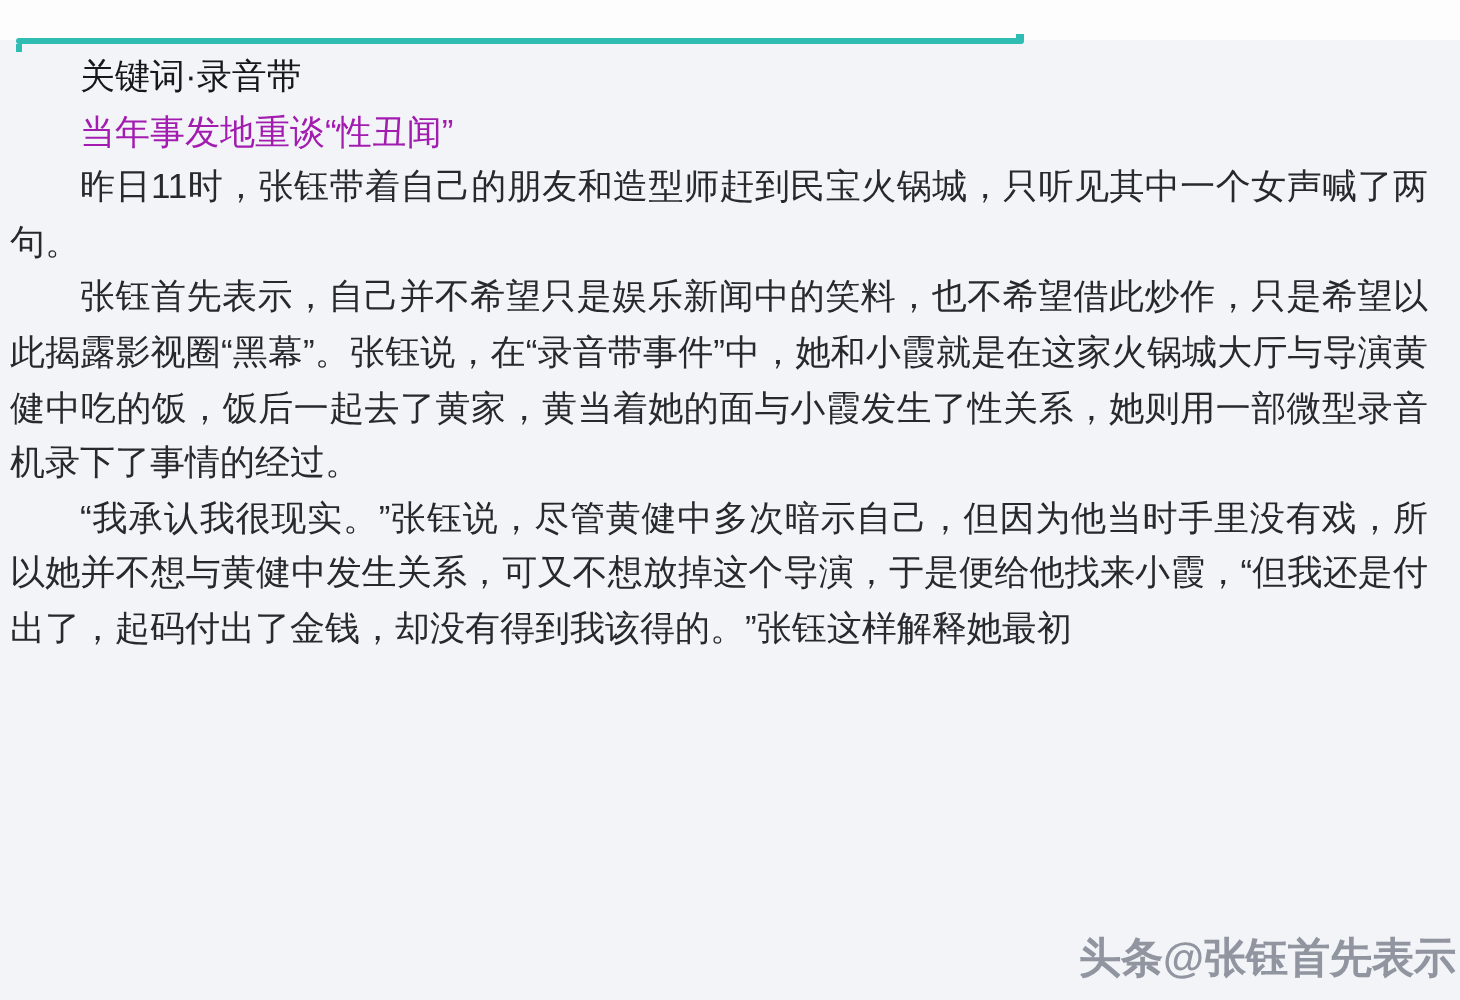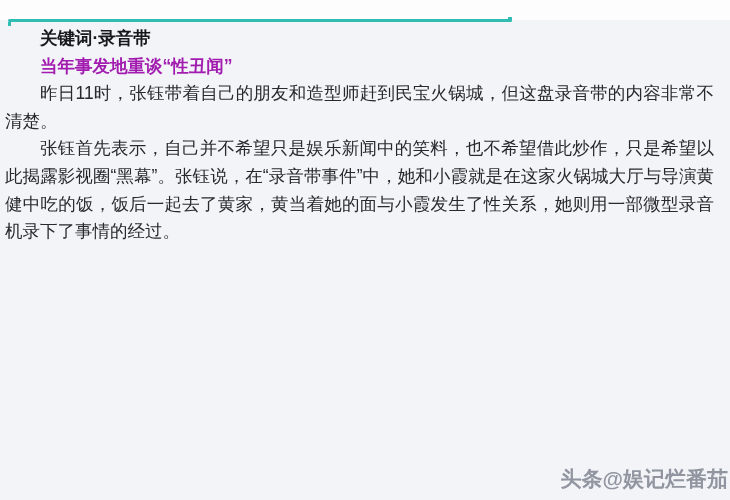--- a/index.html
+++ b/index.html
@@ -60,21 +60,21 @@
     font-size: 17.5px;
     line-height: 27.6px;
     text-align: justify;
     word-break: break-all;
   }
   .article p {
     margin: 0;
     text-indent: 2em;
   }
   .article p.heading {
-    font-weight: bold;
+    font-weight: normal;
     color: #17181c;
   }
   .watermark {
     position: absolute;
     right: 2px;
     bottom: 7px;
     font-size: 21px;
     font-weight: bold;
     color: rgba(122, 128, 139, 0.82);
     white-space: nowrap;
@@ -86,19 +86,20 @@
 
 <div class="screen" style="background: rgb(242, 244, 248);">
 
   <div class="top-strip" style="background: rgb(253, 253, 254);"></div>
 
   <div class="accent-line" style="background: rgb(47, 188, 178);"></div>
 
   <div class="article" style="color: rgb(39, 41, 46);">
     <p class="heading" style="color: rgb(23, 24, 28);">关键词·录音带</p>
     <p class="heading" style="color: #a21caf;">当年事发地重谈“性丑闻”</p>
-    <p>昨日11时，张钰带着自己的朋友和造型师赶到民宝火锅城，但这盘录音带的内容非常不清楚。</p>
+    <p>昨日11时，张钰带着自己的朋友和造型师赶到民宝火锅城，只听见其中一个女声喊了两句。</p>
     <p>张钰首先表示，自己并不希望只是娱乐新闻中的笑料，也不希望借此炒作，只是希望以此揭露影视圈“黑幕”。张钰说，在“录音带事件”中，她和小霞就是在这家火锅城大厅与导演黄健中吃的饭，饭后一起去了黄家，黄当着她的面与小霞发生了性关系，她则用一部微型录音机录下了事情的经过。</p>
+    <p>“我承认我很现实。”张钰说，尽管黄健中多次暗示自己，但因为他当时手里没有戏，所以她并不想与黄健中发生关系，可又不想放掉这个导演，于是便给他找来小霞，“但我还是付出了，起码付出了金钱，却没有得到我该得的。”张钰这样解释她最初</p>
   </div>
 
-  <div class="watermark">头条@娱记烂番茄</div>
+  <div class="watermark">头条@张钰首先表示</div>
 
 </div>
 
 </body></html>

